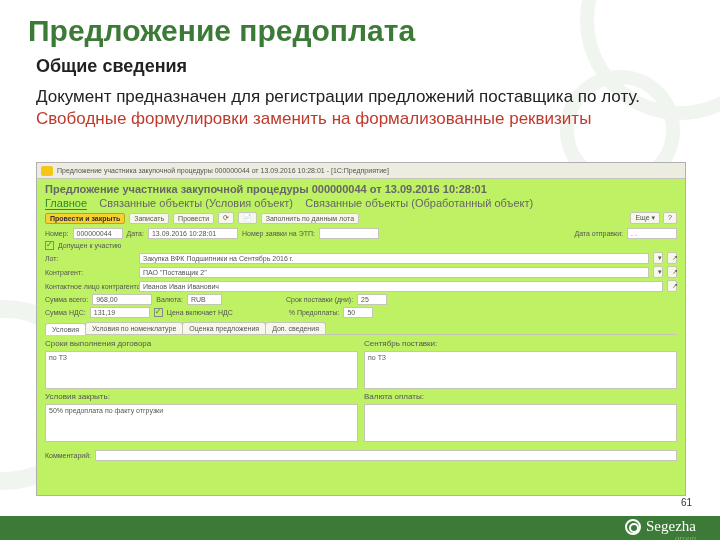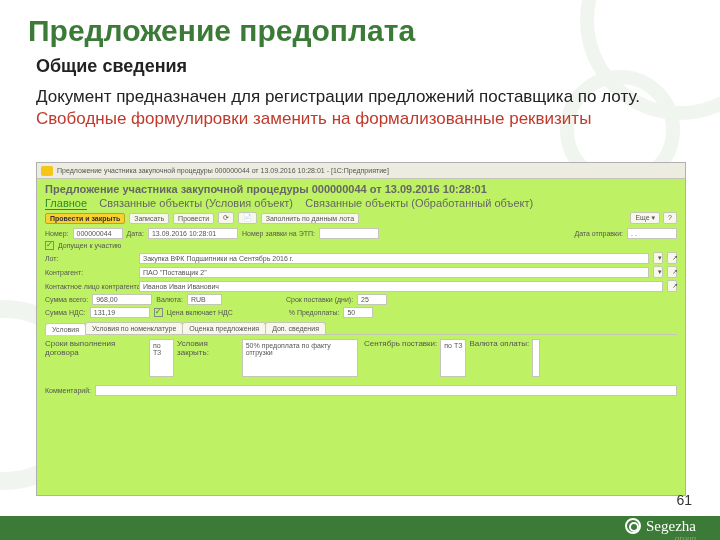--- a/index.html
+++ b/index.html
@@ -26,25 +26,25 @@
   .ss-toolbar .right { margin-left: auto; display: flex; gap: 3px; }
   .ss-row { display: flex; align-items: center; padding: 1px 8px; gap: 4px; font-size: 7px; }
   .ss-row label { color: #555; white-space: nowrap; }
   .ss-inp { border: 1px solid #c5c5b8; background: #fff; height: 11px; padding: 0 3px; display: flex; align-items: center; }
   .ss-chk { width: 9px; height: 9px; border: 1px solid #888; display: inline-block; vertical-align: middle; position: relative; }
   .ss-chk.on::after { content: "✓"; position: absolute; font-size: 8px; top: -2px; left: 0; color: #2e8b25; }
   .ss-tabs2 { display: flex; margin: 3px 8px 0; border-bottom: 1px solid #c5c5b8; font-size: 7px; }
   .ss-tabs2 span { padding: 2px 6px; border: 1px solid #c5c5b8; border-bottom: none; background: #f7f7eb; border-radius: 3px 3px 0 0; margin-right: -1px; cursor: default; }
   .ss-tabs2 .active { background: #fff; position: relative; top: 1px; }
   .ss-grid { display: flex; gap: 6px; padding: 4px 8px; }
-  .ss-col { flex: 1; display: flex; gap: 3px; }
+  .ss-col { flex: 1; display: flex; flex-direction: column; gap: 3px; }
   .ss-ta { border: 1px solid #c5c5b8; background: #fff; height: 38px; padding: 2px 3px; font-size: 7px; }
-  .page-num { position: absolute; bottom: 32px; right: 28px; font-size: 14px; color: #333; }
+  .page-num { position: absolute; bottom: 32px; right: 28px; font-size: 10px; color: #333; }
   .footer { position: absolute; bottom: 0; left: 0; width: 720px; height: 24px; background: #3c7b37; }
-  .logo { position: absolute; bottom: 5px; right: 24px; display: flex; align-items: flex-start; gap: 5px; color: #fff; }
+  .logo { position: absolute; bottom: 5px; right: 24px; display: flex; align-items: center; gap: 5px; color: #fff; }
   .logo .swirl { width: 16px; height: 16px; display: inline-block; position: relative; }
   .logo .swirl::before { content: ""; position: absolute; inset: 0; border: 2px solid #fff; border-radius: 50%; }
   .logo .swirl::after { content: ""; position: absolute; top: 4px; left: 4px; width: 6px; height: 6px; border: 2px solid #fff; border-radius: 50%; }
   .logo .txt { font-size: 15px; font-family: Georgia, serif; position: relative; }
   .logo .grp { font-size: 9px; font-style: italic; position: absolute; right: 0; bottom: -8px; color: #8aa86f; }
 </style>
 </head>
 <body>
 
 <div class="slide">

